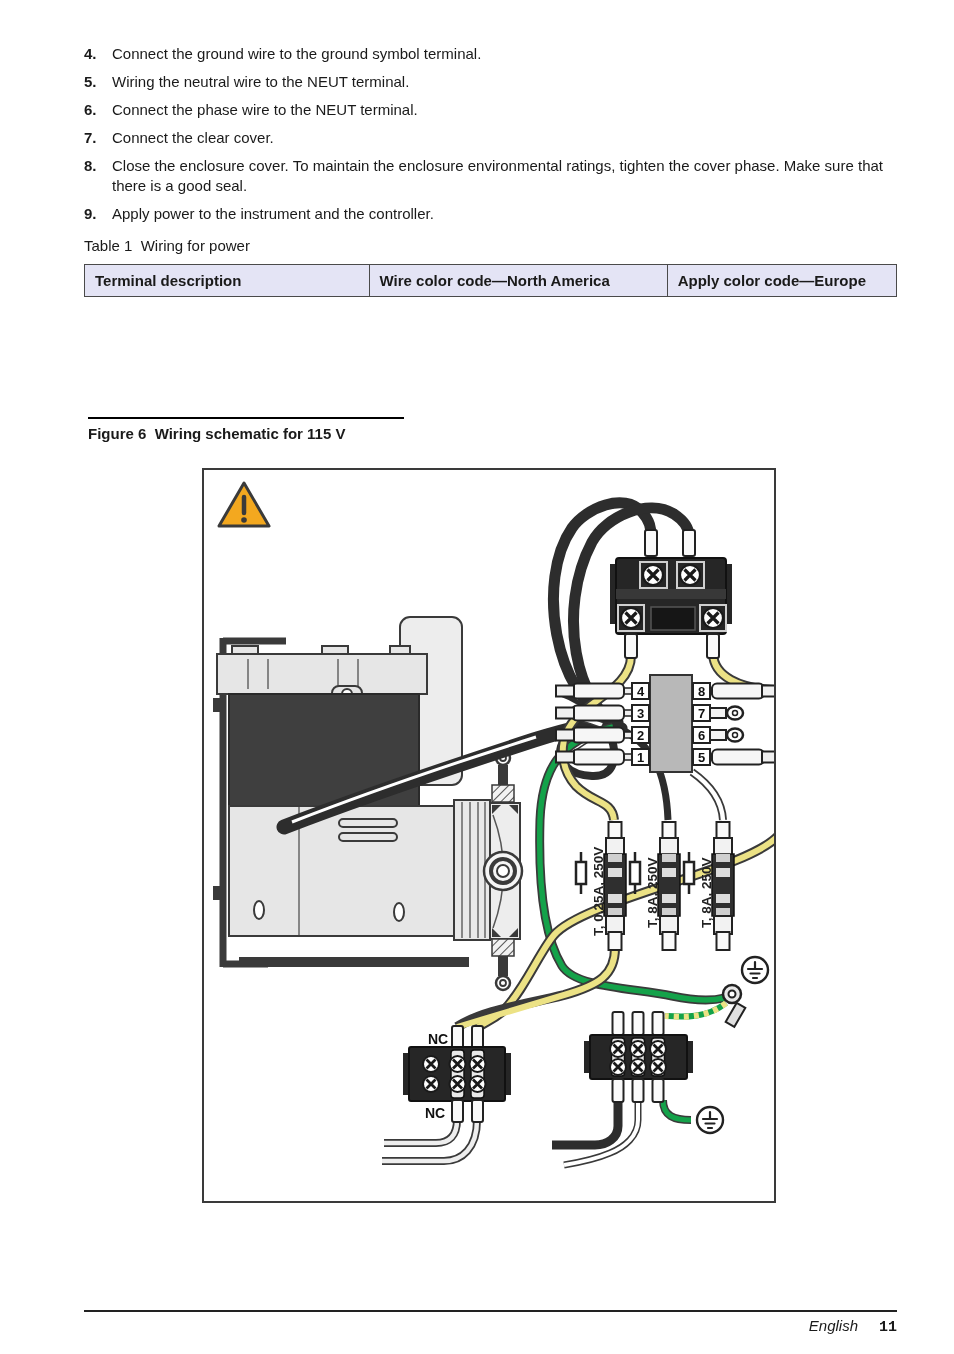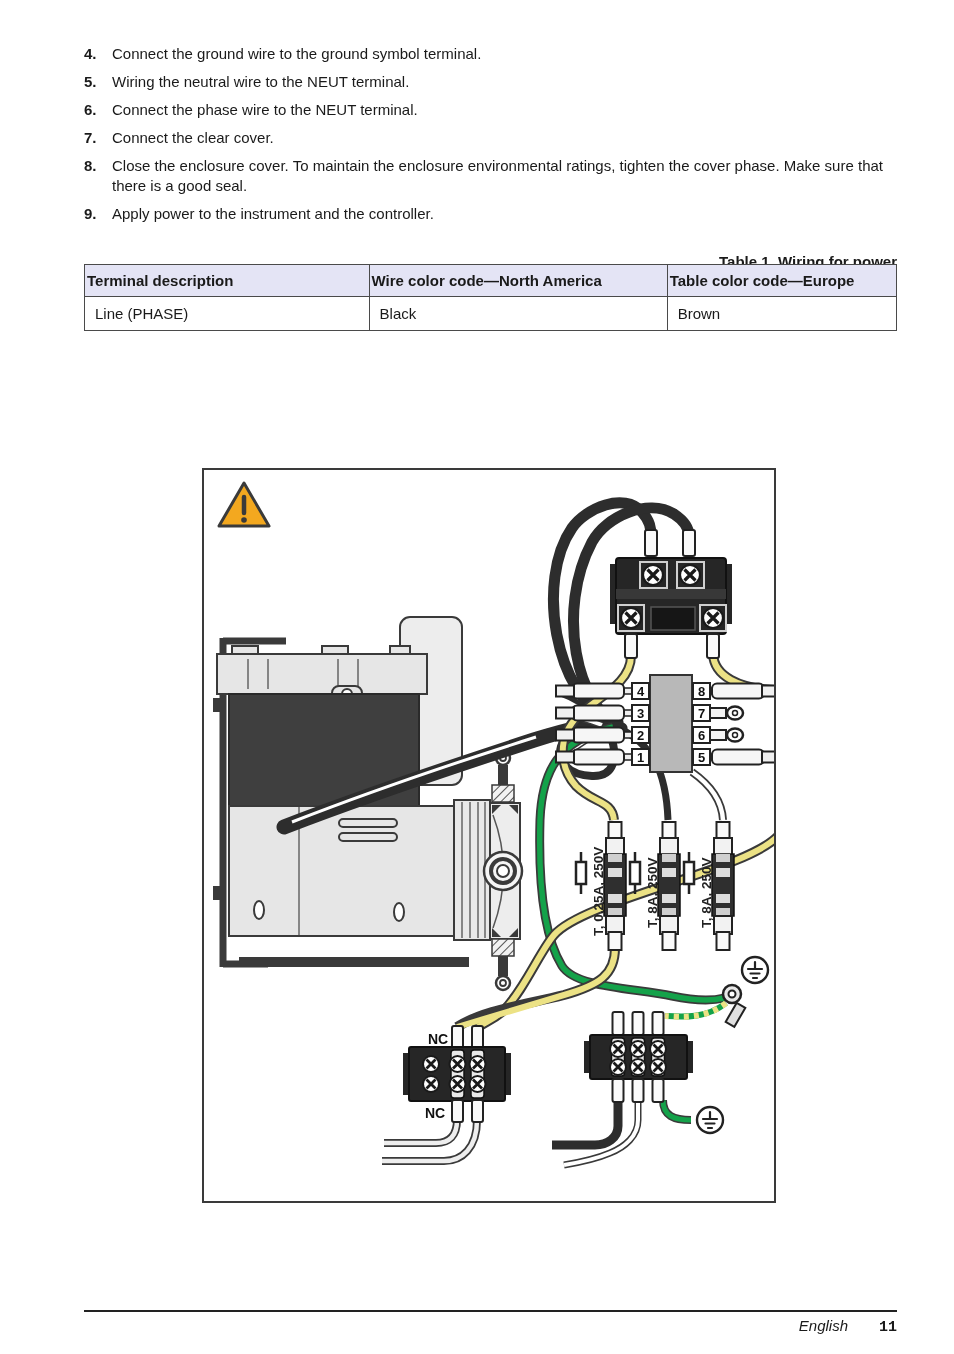--- a/index.html
+++ b/index.html
@@ -6,43 +6,43 @@
   .page{position:relative;width:954px;height:1354px;background:#ffffff;
         font-family:"Liberation Sans","DejaVu Sans",sans-serif;color:#1a1a1a;overflow:hidden;}
 
   
   .steps{position:absolute;left:84px;top:44px;width:813px;}
   .step{display:flex;margin-bottom:8px;font-size:15px;line-height:20px;}
   .step .num{font-weight:bold;width:28px;flex:0 0 28px;}
   .step .txt{flex:1;}
 
   
-  .table-title{position:absolute;left:84px;top:253px;width:813px;text-align:right;
-               font-size:15px;font-weight:bold;white-space:pre;}
+  .table-title{position:absolute;left:84px;top:237px;width:813px;text-align:left;
+               font-size:15px;font-weight:normal;white-space:pre;}
   table.wiring{position:absolute;left:84px;top:264px;width:813px;border-collapse:collapse;
                font-size:15px;table-layout:fixed;}
   table.wiring th,table.wiring td{border:1px solid #4a4a4a;text-align:left;vertical-align:middle;}
-  table.wiring th{background:#e4e4f5;font-weight:bold;padding:6px 2px;height:19px;}
+  table.wiring th{background:#e4e4f5;font-weight:bold;padding:6px 10px;height:19px;}
   table.wiring td{padding:7px 10px;height:19px;}
   .c1{width:273px;}.c2{width:286px;}.c3{width:220px;}
 
   
   .fig-head{position:absolute;left:88px;top:417px;width:316px;border-top:2px solid #000;
             padding-top:6px;font-size:15px;font-weight:bold;white-space:pre;}
 
   
   .fig-box{position:absolute;left:202px;top:468px;width:570px;height:731px;
            border:2px solid #3a3a3a;background:#fff;}
   .fig-box svg{display:block;}
   svg text{font-family:"Liberation Sans","DejaVu Sans",sans-serif;}
 
   
   .footer{position:absolute;left:84px;top:1310px;width:813px;border-top:2px solid #222;
           padding-top:5px;text-align:right;font-size:15px;}
-  .footer .lang{font-style:italic;margin-right:31px;}
+  .footer .lang{font-style:italic;margin-right:21px;}
   .footer .pg{font-weight:bold;font-family:Liberation Mono, monospace;}
 </style>
 </head>
 <body>
 
 <div class="page">
 
   <div class="steps">
     <div class="step">
       <span class="num">4.</span>
@@ -75,32 +75,28 @@
   <table class="wiring">
     <colgroup>
         <col class="c1">
         <col class="c2">
         <col class="c3">
       </colgroup>
     <thead>
       <tr>
         <th>Terminal description</th>
         <th>Wire color code—North America</th>
-        <th>Table color code—Europe</th>
+        <th>Apply color code—Europe</th>
       </tr>
     </thead>
     <tbody>
-      <tr>
-        <td>Line (PHASE)</td>
-        <td>Black</td>
-        <td>Brown</td>
-      </tr>
     </tbody>
   </table>
 
+  <div class="fig-head">Figure 6  Wiring schematic for 115 V</div>
 
   <div class="fig-box">
     <svg width="570" height="731" viewBox="0 0 570 731">
       <defs>
         <g id="screw">
           <circle r="10" fill="#fff" stroke="#1a1a1a" stroke-width="2.2"></circle>
           <path d="M-5.5,-5.5 L5.5,5.5 M-5.5,5.5 L5.5,-5.5" stroke="#1a1a1a" stroke-width="3.2" fill="none"></path>
         </g>
         <g id="screw-sm">
           <circle r="8" fill="#fff" stroke="#1a1a1a" stroke-width="2"></circle>

